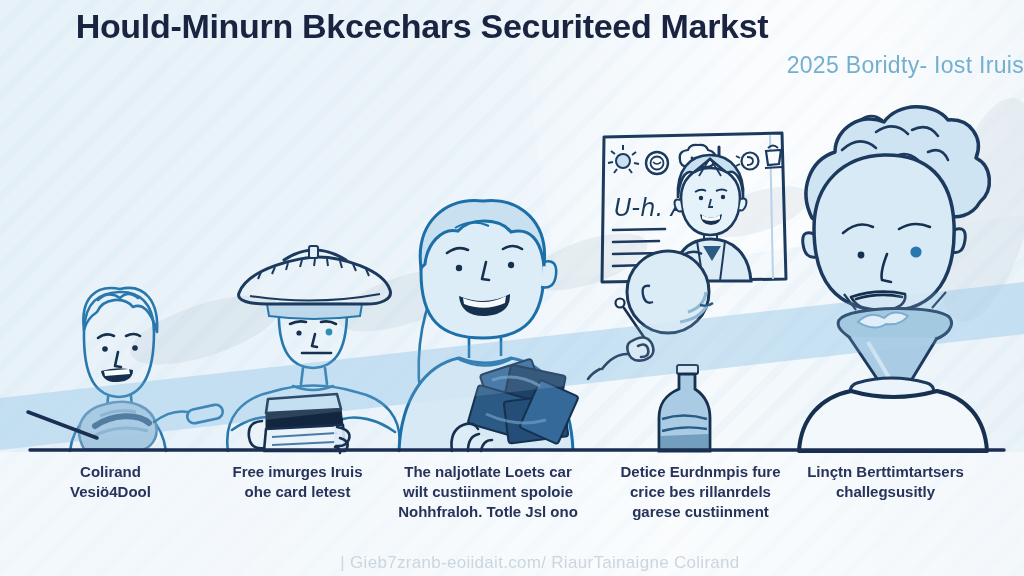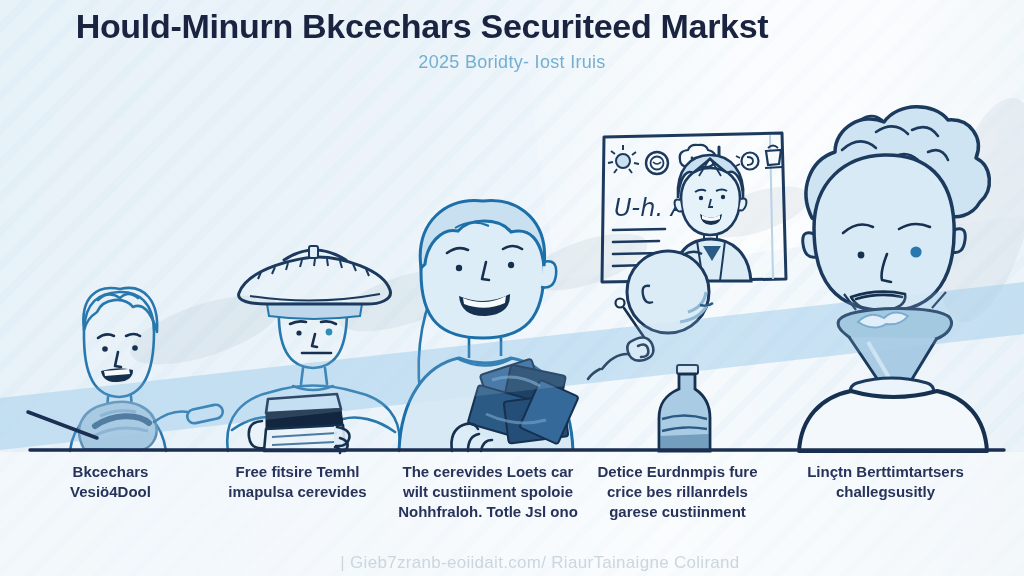--- a/index.html
+++ b/index.html
@@ -15,32 +15,32 @@
     background:linear-gradient(115deg, rgba(255,255,255,0) 0%, rgba(255,255,255,.65) 45%, rgba(255,255,255,0) 82%);
     transform:rotate(-8deg); pointer-events:none;
   }
   .lower-strip { position:absolute; left:0; top:452px; width:1024px; height:124px; background:rgba(255,255,255,.45); }
   .art { position:absolute; inset:0; width:1024px; height:576px; }
   .title {
     position:absolute; top:7px; left:0; width:844px; text-align:center;
     font-size:34px; font-weight:bold; color:#1a2440; letter-spacing:-.3px;
   }
   .subtitle {
-    position:absolute; top:52px; left:0; width:1024px; text-align:center;
-    font-size:18px; color:#74afd0; letter-spacing:.3px;
+    position:absolute; top:52px; left:0; width:1024px; text-align:right;
+    font-size:23px; color:#74afd0; letter-spacing:.3px;
   }
   .caption {
     position:absolute; top:462px; text-align:center;
     font-size:15px; line-height:20px; font-weight:bold; color:#27335a;
   }
   .caption span { display:block; }
   .cap1 { left:28px;  width:165px; }
   .cap2 { left:200px; width:195px; }
   .cap3 { left:378px; width:220px; }
-  .cap4 { left:585px; width:185px; }
+  .cap4 { left:608px; width:185px; }
   .cap5 { left:783px; width:205px; }
   .footer {
     position:absolute; top:553px; left:340px; width:400px; text-align:center;
     font-size:17px; color:#ccd6de; letter-spacing:.3px;
   }
   svg .ink  { stroke:#1c3a5e; fill:none; stroke-width:3;   stroke-linecap:round; stroke-linejoin:round; }
   svg .ink2 { stroke:#2878ad; fill:none; stroke-width:2.6; stroke-linecap:round; stroke-linejoin:round; }
   svg .dark { stroke:#16304f; fill:none; stroke-width:2.6; stroke-linecap:round; stroke-linejoin:round; }
 </style>
 </head>
@@ -233,31 +233,31 @@
     <g>
       <path d="M30,450 L1004,450" stroke="#1b2f52" stroke-width="3.5" stroke-linecap="round"></path>
       <path d="M28,412 L97,438" stroke="#1b2f52" stroke-width="3.5" stroke-linecap="round"></path>
     </g>
   </svg>
 
   <div class="title">Hould-Minurn Bkcechars Securiteed Markst</div>
   <div class="subtitle">2025 Boridty- Iost Iruis</div>
 
   <div class="caption cap1">
-    <span>Bkcechars</span>
+    <span>Colirand</span>
     <span>Vesiö4Dool</span>
     <span></span>
     <span></span>
   </div>
   <div class="caption cap2">
-    <span>Free fitsire Temhl</span>
-    <span>imapulsa cerevides</span>
+    <span>Free imurges Iruis</span>
+    <span>ohe card letest</span>
   </div>
   <div class="caption cap3">
-    <span>The cerevides Loets car</span>
+    <span>The naljotlate Loets car</span>
     <span>wilt custiinment spoloie</span>
     <span>Nohhfraloh. Totle Jsl ono</span>
     <span></span>
   </div>
   <div class="caption cap4">
     <span>Detice Eurdnmpis fure</span>
     <span>crice bes rillanrdels</span>
     <span>garese custiinment</span>
     <span></span>
   </div>

